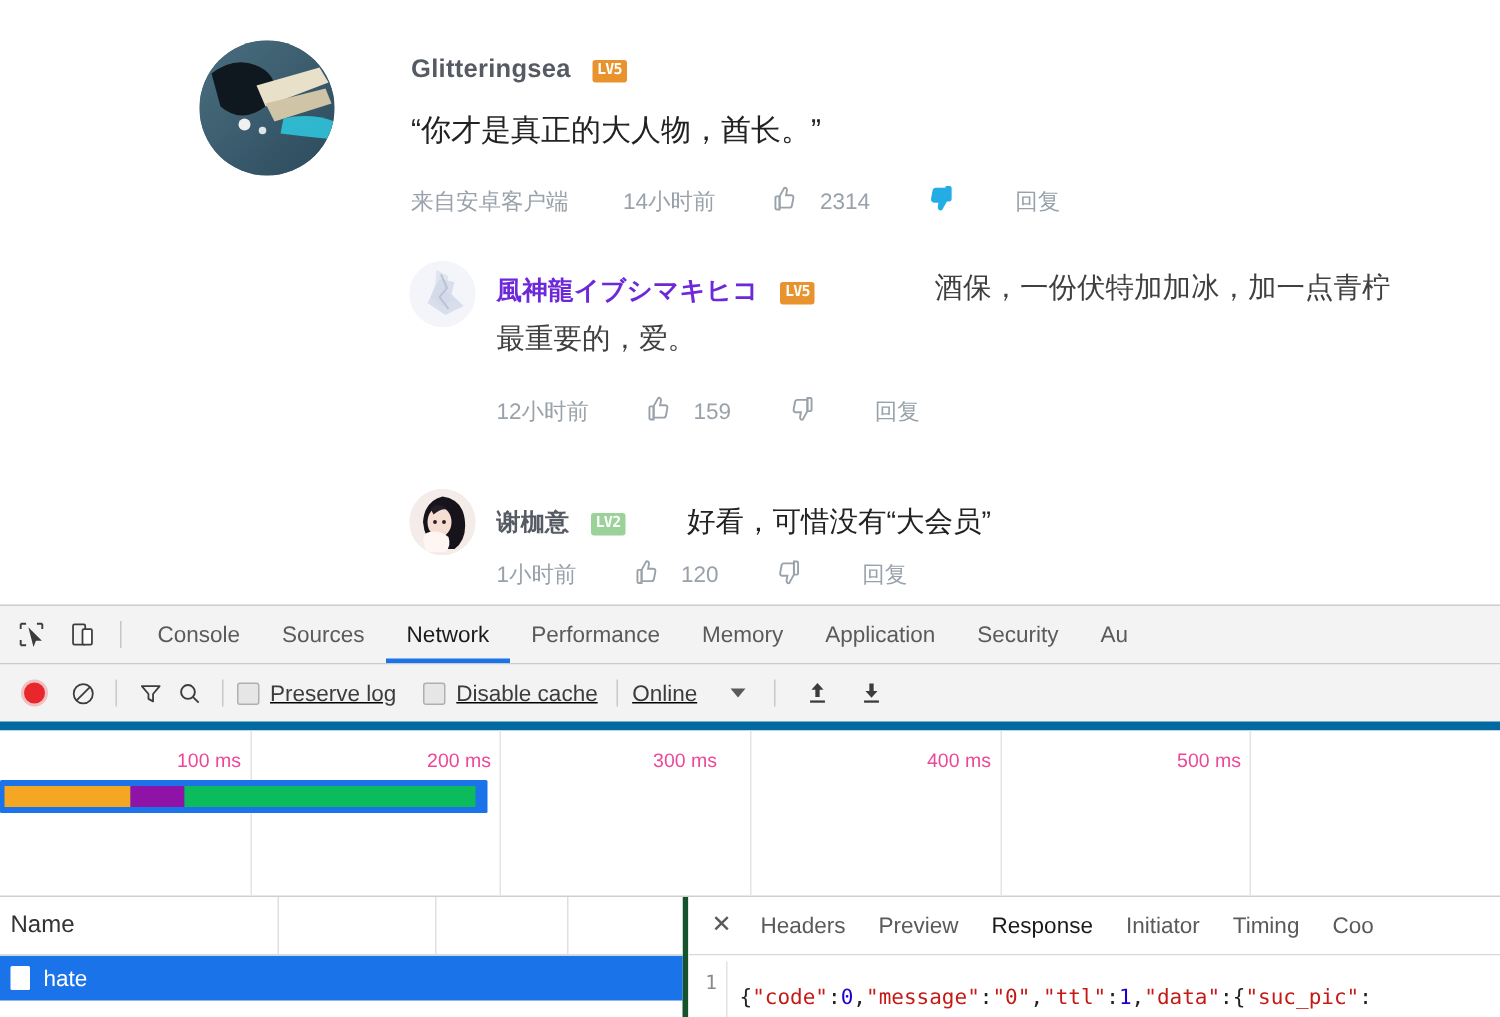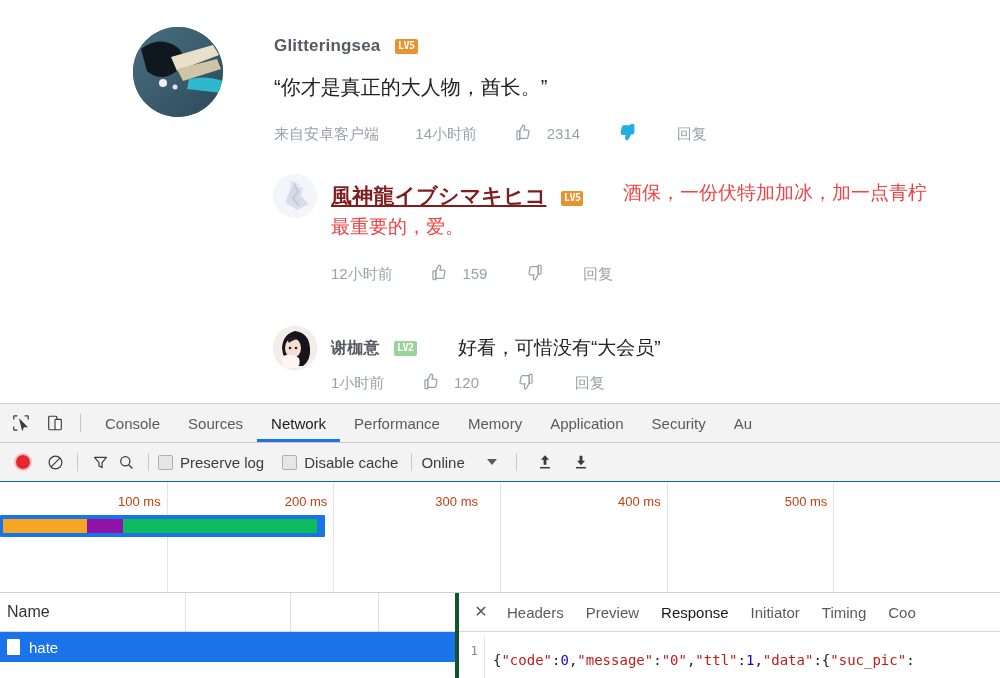--- a/index.html
+++ b/index.html
@@ -29,34 +29,34 @@
   }
   .avatar-sm.a2 { left: 273px; top: 174px; background: #f0f2f7; }
   .avatar-sm.a3 { left: 273px; top: 326px; background: #efe7e3; }
 
   .av-svg { width: 100%; height: 100%; display: block; }
 
   .uname {
     font-size: 17px; font-weight: bold; color: #555a63;
     letter-spacing: .2px;
   }
-  .uname.pink { color: #7f1d1d; font-size: 21px; text-decoration: underline; }
+  .uname.pink { color: #6d28d9; font-size: 17px; }
   .uname.small { font-size: 16px; color: #555a63; }
 
   .lv {
     display: inline-block; vertical-align: 2px;
     font-size: 10px; font-weight: bold; font-family: "DejaVu Sans Mono", monospace;
     line-height: 1; padding: 2px 3px 3px 3px;
     border-radius: 2px; color: #ffffff; letter-spacing: -0.5px;
   }
   .lv.orange { background: #e8932e; }
   .lv.green  { background: #9ad29a; }
 
   .ctext { color: #222222; font-size: 20px; line-height: 1.55; }
-  .ctext2 { color: #ef4444; font-size: 19px; line-height: 1.55; }
+  .ctext2 { color: #404040; font-size: 19px; line-height: 1.55; }
   .ctext3 { color: #222222; font-size: 19px; }
 
   .meta { color: #99a2aa; font-size: 15px; }
 
   .icon-thumb { display:inline-block; vertical-align: -3px; }
 
   
   #c1-name { position: absolute; left: 274px; top: 36px; }
   #c1-text { position: absolute; left: 274px; top: 72px; white-space: nowrap; }
   #c1-meta { position: absolute; left: 274px; top: 122px; white-space: nowrap; }
@@ -103,22 +103,22 @@
   .dt-tab {
     font-size: 15px; color: #5a5a5a;
     padding: 0 14px; height: 37px; line-height: 37px;
     cursor: pointer; white-space: nowrap;
   }
   .dt-tab.active { color: #1a1a1a; box-shadow: inset 0 -3px 0 #1a73e8; }
 
   
   .dt-nettoolbar {
     position: relative; height: 38px; background: #f3f3f3;
-    border-bottom: 1px solid #0369a1;
-    display: flex; align-items: center; padding-left: 6px;
+    border-bottom: 6px solid #0369a1;
+    display: flex; align-items: center; padding-left: 6px; text-decoration: underline;
   }
   .rec-dot {
     width: 14px; height: 14px; border-radius: 50%;
     background: #e8262b; box-shadow: 0 0 0 2px rgba(232,38,43,.25);
     margin: 0 12px 0 10px; cursor: pointer;
   }
   .tb-btn {
     width: 26px; height: 26px; display:flex; align-items:center; justify-content:center;
     cursor: pointer;
   }
@@ -136,21 +136,21 @@
   }
 
   
   .dt-overview {
     position: relative; height: 110px; background: #ffffff;
     border-bottom: 1px solid #cfcfcf; overflow: hidden;
   }
   .tl-grid { position: absolute; inset: 0; }
   .tl-line { position: absolute; top: 0; bottom: 0; width: 1px; background: #e4e4e4; }
   .tl-label {
-    position: absolute; top: 12px; font-size: 13px; color: #c2410c;
+    position: absolute; top: 12px; font-size: 13px; color: #ec4899;
     transform: translateX(-100%); padding-right: 6px; white-space: nowrap;
   }
   .wf-outer {
     position: absolute; left: 0; top: 33px; height: 22px;
     background: #1a73e8; border-radius: 1px; box-sizing: border-box;
     padding: 4px 4px 4px 0;
   }
   .wf-seg { position: absolute; top: 4px; height: 14px; }
 
   

